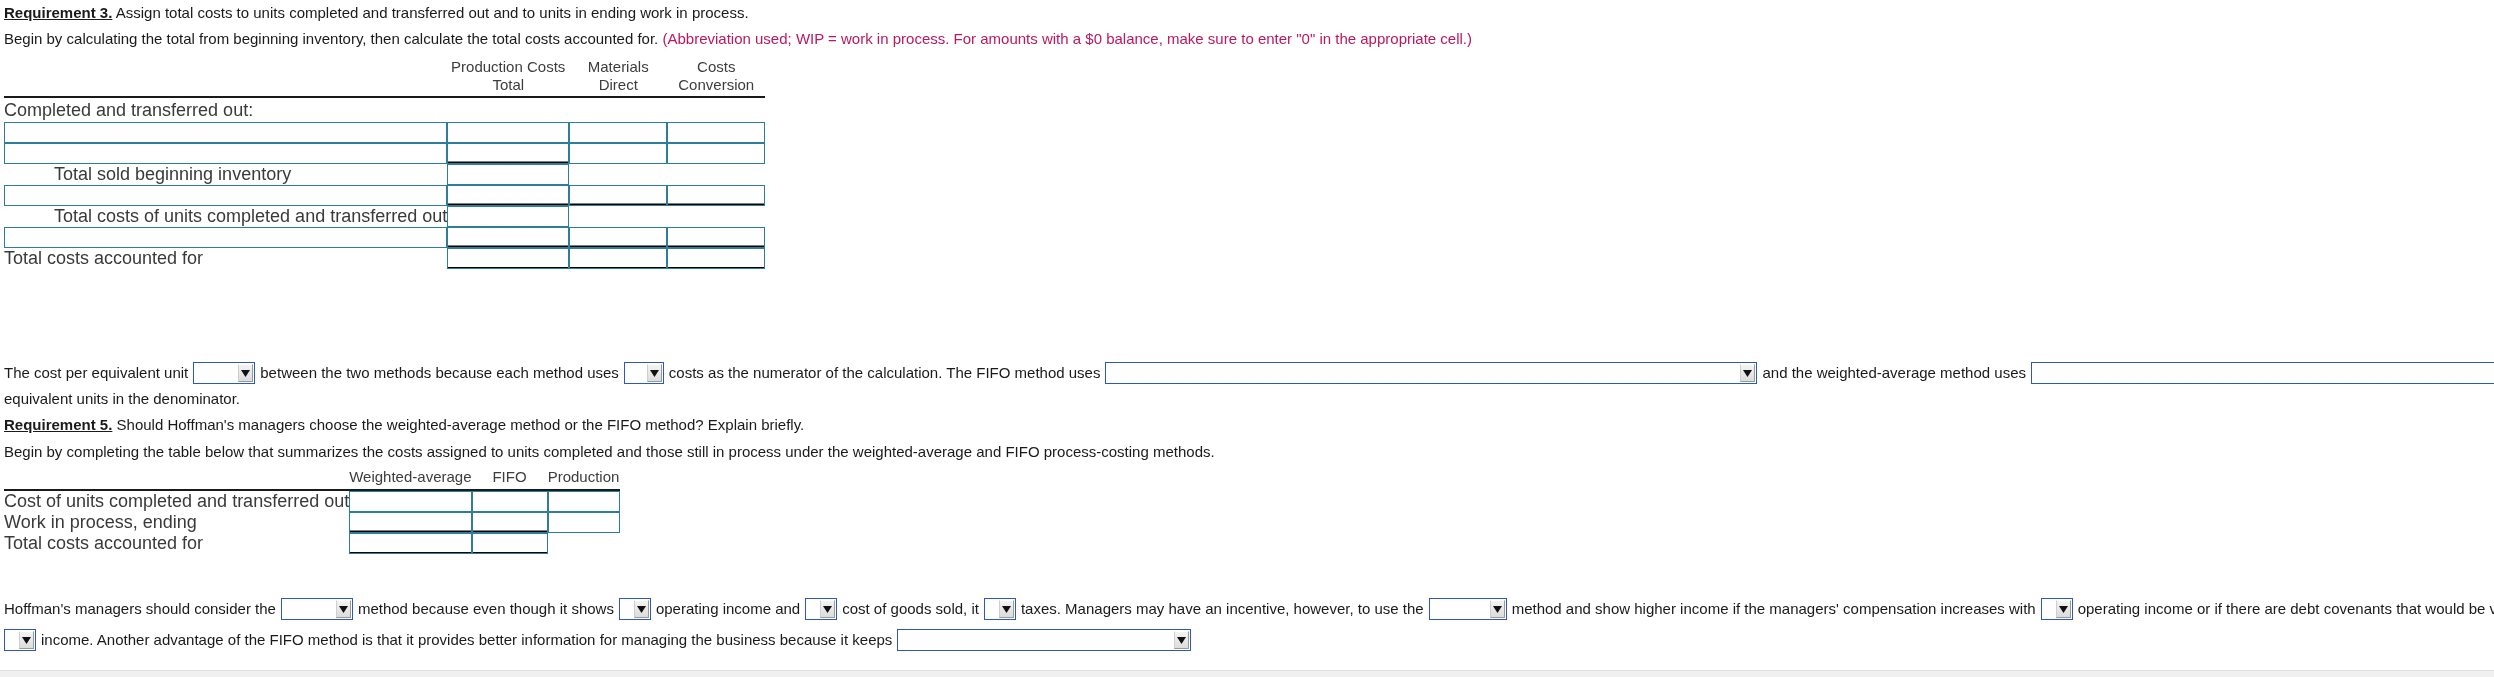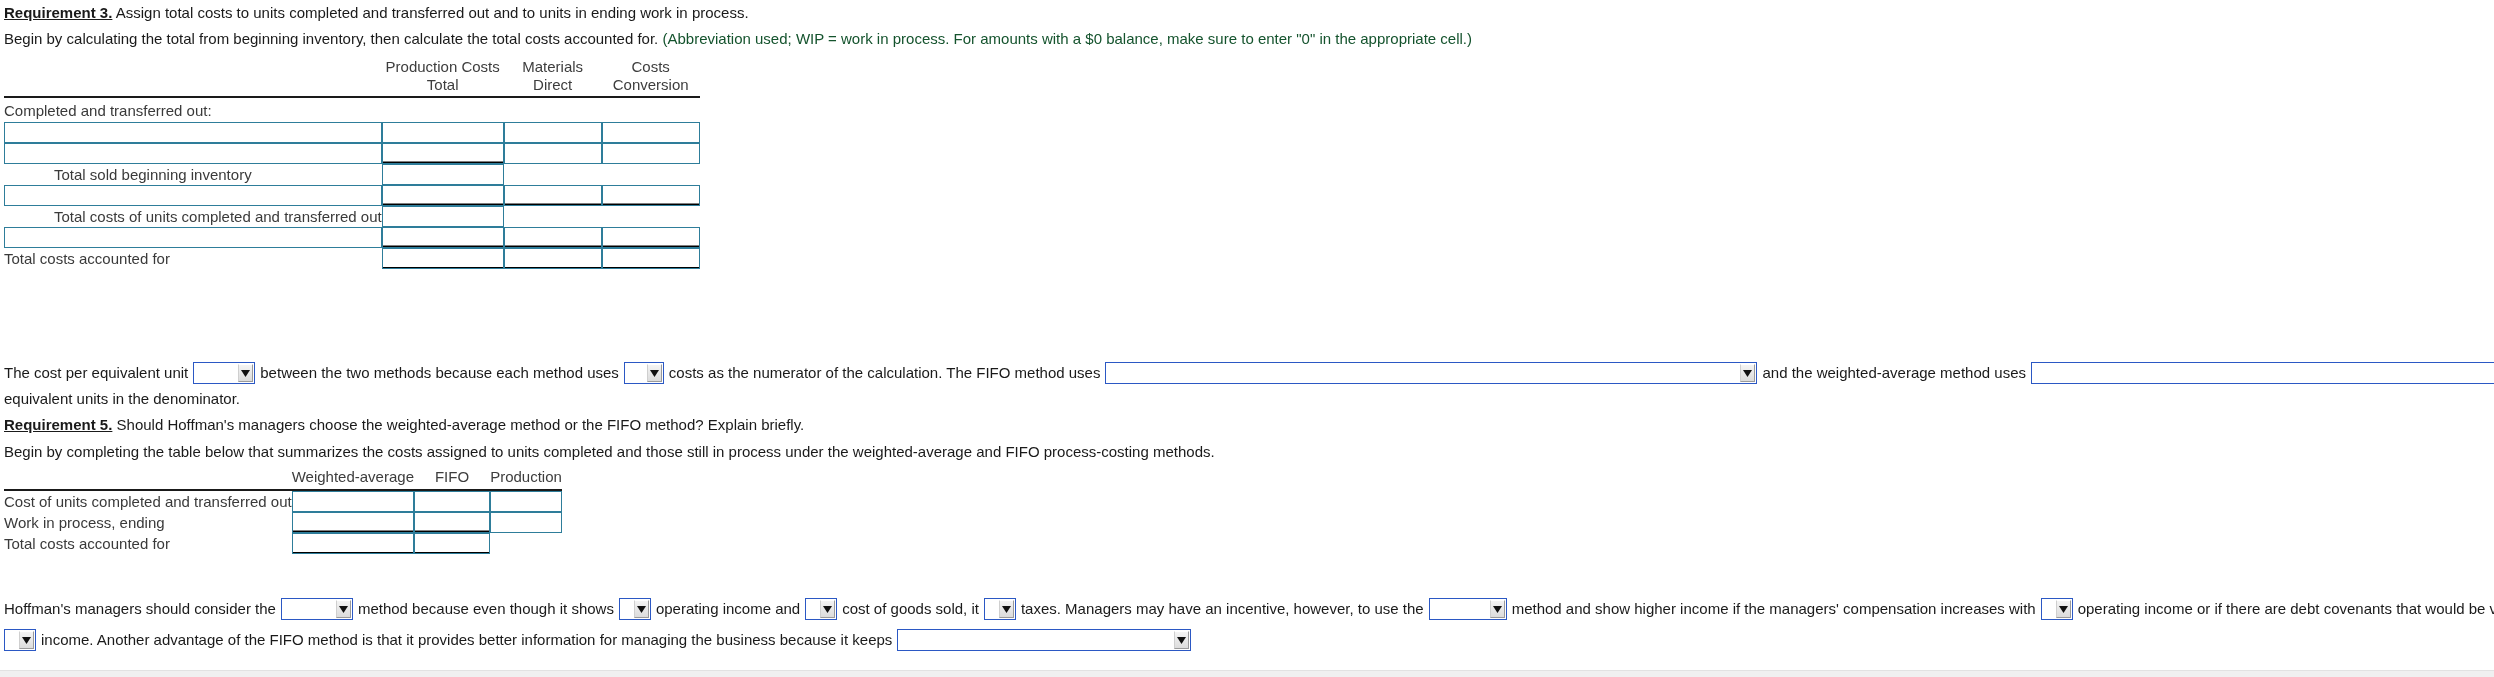--- a/index.html
+++ b/index.html
@@ -24,21 +24,21 @@
     box-sizing: border-box;
   }
 
   
   .line {
     position: absolute;
     white-space: nowrap;
     line-height: 1;
   }
   .req-label { font-weight: bold; text-decoration: underline; }
-  .green { color: #14532d; }
+  .green { color: #be185d; }
 
   
   .tbl {
     position: absolute;
     border-collapse: collapse;
     font-size: 15px;
     color: #333333;
   }
   .tbl td, .tbl th {
     padding: 0;
@@ -58,21 +58,21 @@
     border-bottom: 2px solid #1a1a1a;
     height: 3px;
     font-size: 0;
     line-height: 0;
   }
   .row-label {
     text-align: left;
     color: #3a3a3a;
     white-space: nowrap;
     padding-right: 8px;
-    font-size: 15px;
+    font-size: 18px;
   }
   .row-label.indent-1 { padding-left: 50px; }
   .row-label.indent-2 { padding-left: 50px; }
 
   
   .cell-pad { padding: 3px 2px 3px 2px; }
   .inbox {
     display: block;
     box-sizing: border-box;
     height: 21px;

